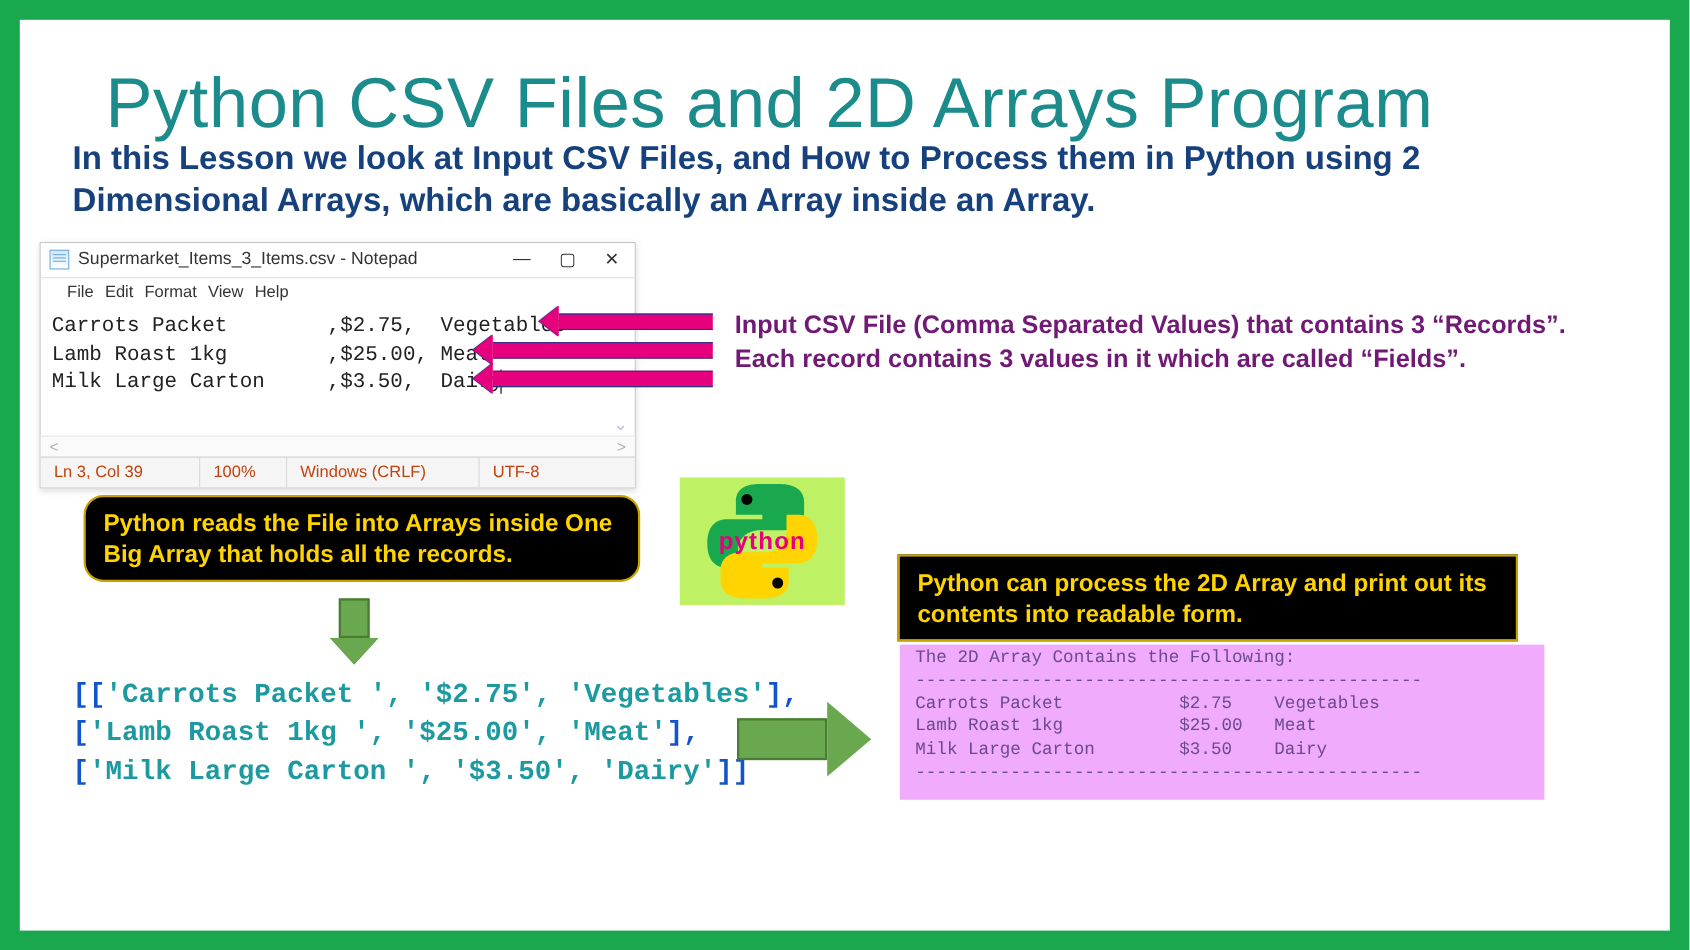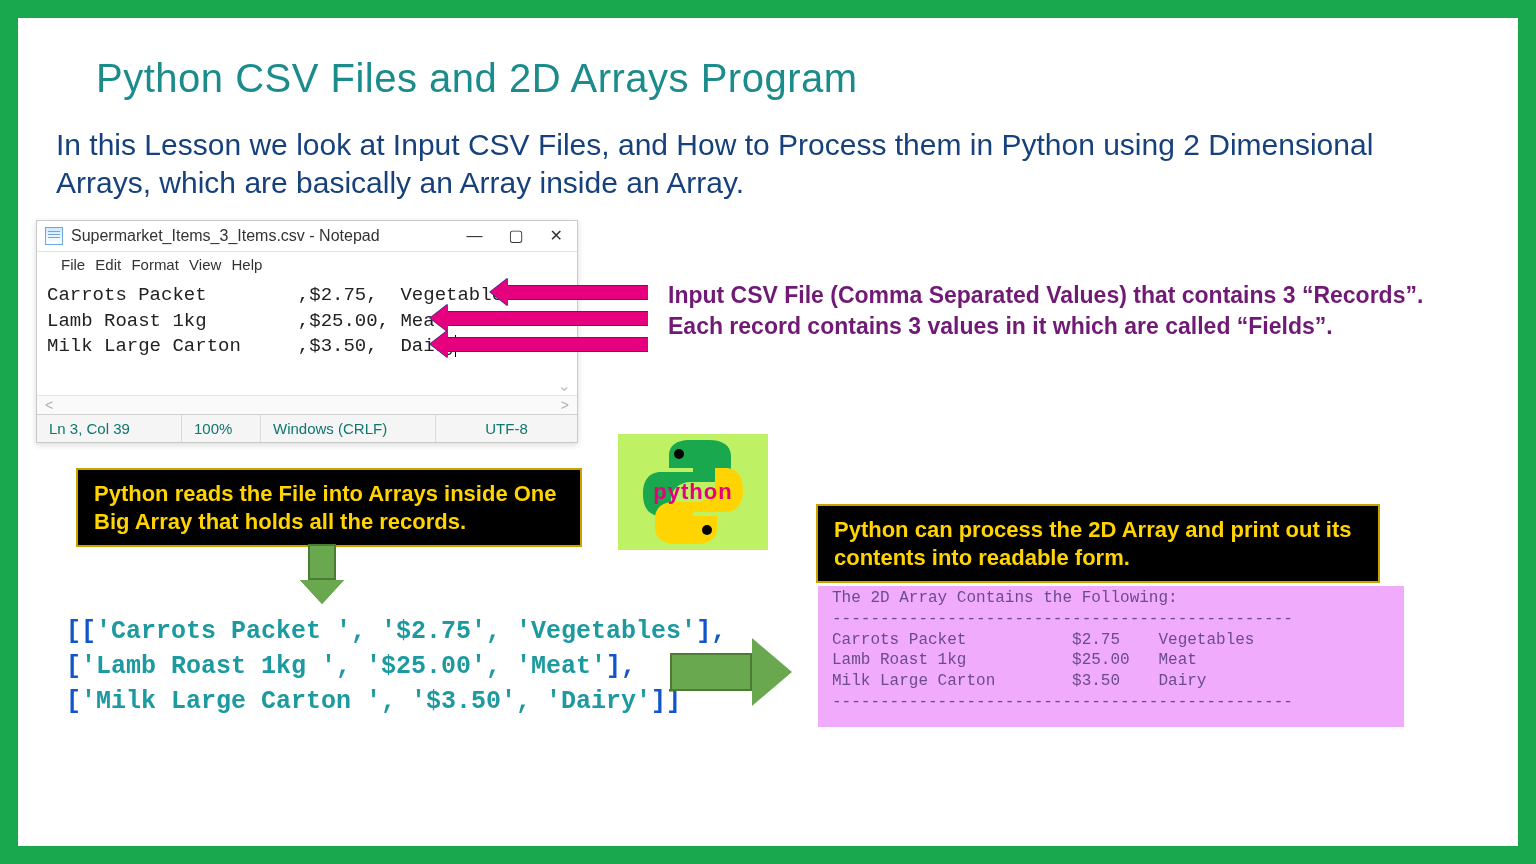--- a/index.html
+++ b/index.html
@@ -21,32 +21,32 @@
     width: 100%;
     height: 100%;
     background: #ffffff;
     position: relative;
   }
 
   .title {
     position: absolute;
     left: 78px;
     top: 38px;
-    font-size: 40px;
+    font-size: 64px;
     color: #1b8b8b;
     font-weight: 400;
     letter-spacing: 0.5px;
   }
   .subtitle {
     position: absolute;
-    left: 38px;
+    left: 48px;
     top: 108px;
     font-size: 30px;
     color: #16417c;
-    font-weight: 400;
+    font-weight: 700;
     line-height: 1.25;
     max-width: 1360px;
   }
 
   
   .notepad {
     position: absolute;
     left: 18px;
     top: 202px;
     width: 540px;
@@ -117,28 +117,28 @@
     color:#b0b0b0;
     font-size:14px;
     padding:1px 8px;
     border-top:1px solid #e5e5e5;
     background:#fafafa;
   }
   .notepad .statusbar {
     display: flex;
     border-top: 1px solid #d0d0d0;
     font-size: 15px;
-    color: #0f766e;
+    color: #c2410c;
     background: #f5f5f5;
   }
   .notepad .statusbar > div {
     padding: 5px 12px;
     border-right: 1px solid #d9d9d9;
   }
-  .notepad .statusbar > div:last-child { border-right: none; flex:1;text-align:center; }
+  .notepad .statusbar > div:last-child { border-right: none; flex:1; }
 
   
   .pink-arrow {
     position:absolute;
     height: 13px;
     background:#e6007e;
     border-top:1px solid #1f3a8a;
     border-bottom:1px solid #1f3a8a;
   }
   .pink-arrow::before{
@@ -298,21 +298,21 @@
         <div>UTF-8</div>
       </div>
     </div>
 
     <div class="pink-arrow" style="left:490px; top:267px; width:140px;"></div>
     <div class="pink-arrow" style="left:430px; top:293px; width:200px;"></div>
     <div class="pink-arrow" style="left:430px; top:319px; width:200px;"></div>
 
     <div class="csv-label">Input CSV File (Comma Separated Values) that contains 3 “Records”. Each record contains 3 values in it which are called “Fields”.</div>
 
-    <div class="callout" style="left:58px; top:450px; width:470px;">Python reads the File into Arrays inside One Big Array that holds all the records.</div>
+    <div class="callout" style="left:58px; top:432px; width:470px;border-radius:18px;">Python reads the File into Arrays inside One Big Array that holds all the records.</div>
 
     <div class="arrow-down" style="left:282px; top:526px;">
       <div class="stem"></div>
         <div class="head"></div>
     </div>
 
     <div class="pylogo">
       <svg viewBox="0 0 120 120">
         <path d="M58 8c-18 0-22 8-22 16v12h24v4H28c-10 0-18 6-18 22s8 22 18 22h10V68c0-10 8-18 20-18h22c10 0 18-6 18-16V24c0-10-8-16-22-16H58z" fill="#1aa84f"></path>
         <circle cx="46" cy="22" r="5" fill="#000"></circle>

